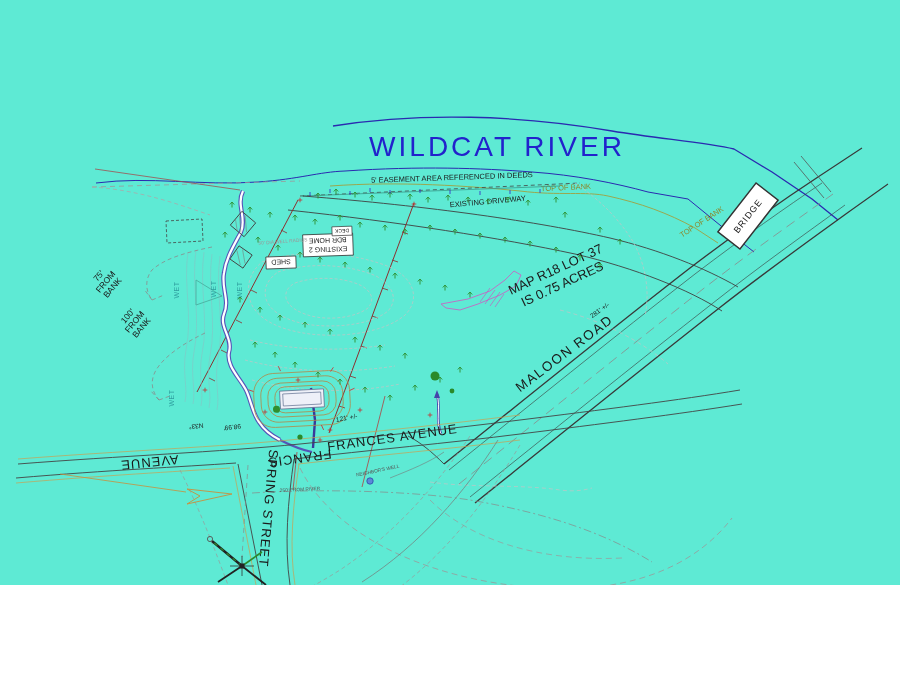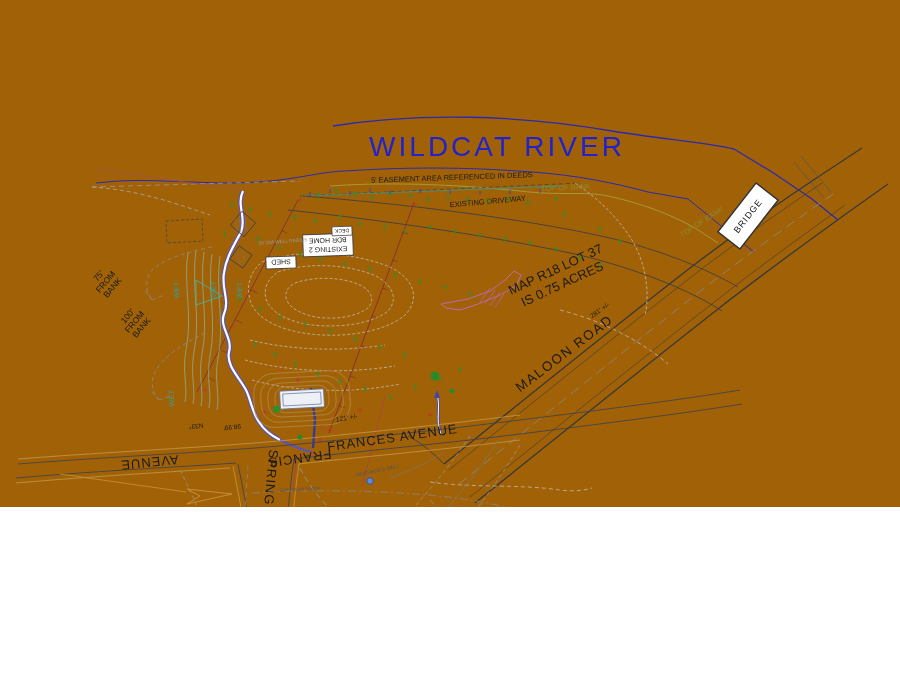--- a/index.html
+++ b/index.html
@@ -1,16 +1,16 @@
 <!DOCTYPE html>
 <html><head>
 <meta charset="utf-8">
 <style>
   html,body{margin:0;padding:0;background:#ffffff;}
-  .canvas{width:900px;height:507px;position:relative;background:#a16207;overflow:hidden;}
+  .canvas{width:900px;height:585px;position:relative;background:#5eead4;overflow:hidden;}
   svg{display:block;}
   text{font-family:"Liberation Sans","DejaVu Sans",sans-serif;fill:#1a1a1a;}
   .t-river{font-size:28px;letter-spacing:3px;fill:#2222cc;}
   .t-sm{font-size:7.5px;}
   .t-xs{font-size:6.5px;}
   .t-tiny{font-size:4.8px;fill:#555;}
   .t-olive{fill:#8a8a30;}
   .t-teal{fill:#2f9f9f;font-size:7px;letter-spacing:.5px;}
   .t-road{font-size:13px;letter-spacing:1px;}
   .t-maloon{font-size:13.5px;letter-spacing:1.5px;}

